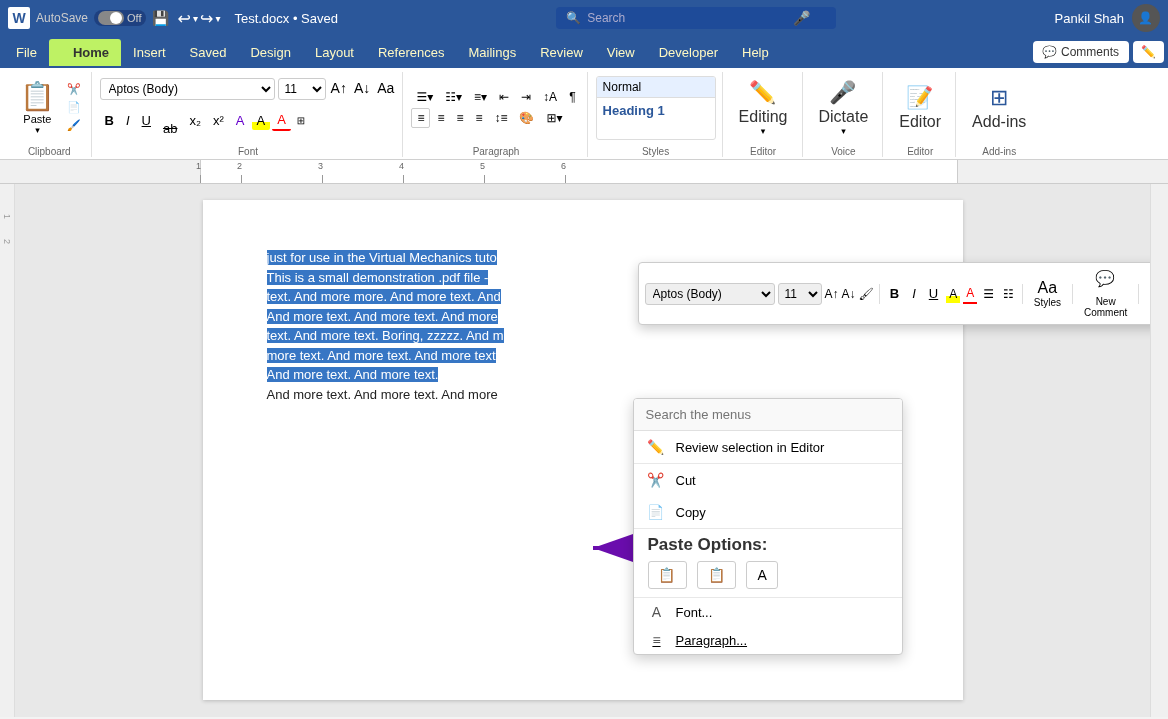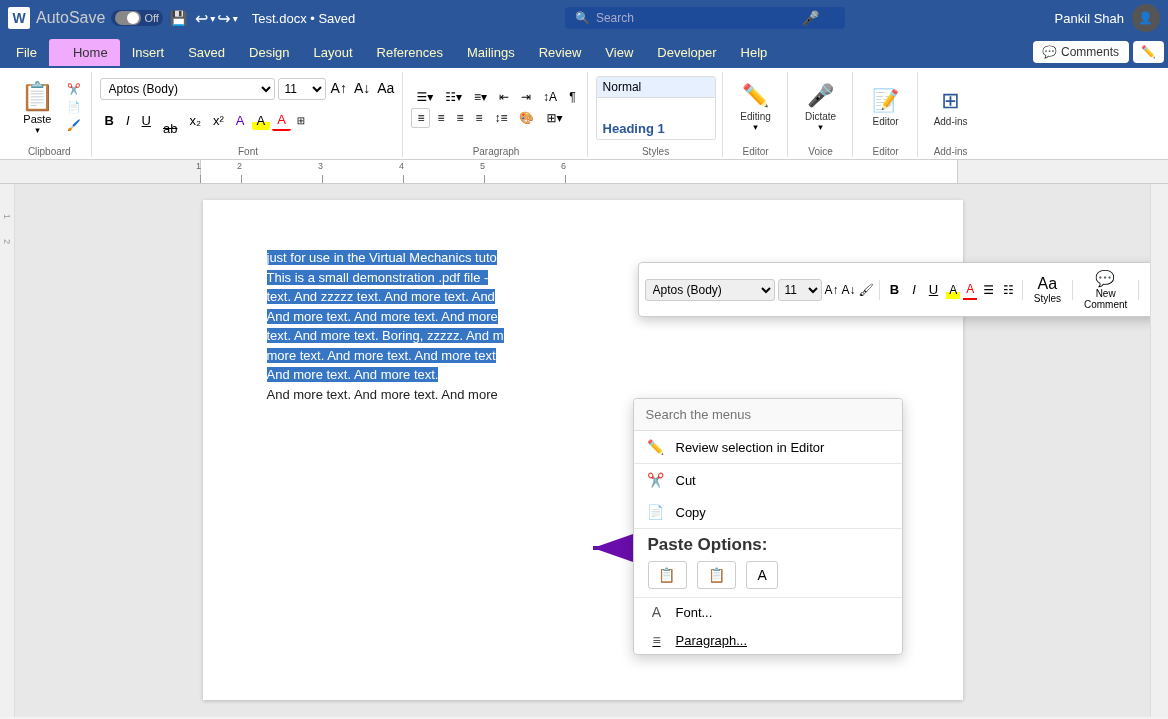--- a/index.html
+++ b/index.html
@@ -3,39 +3,39 @@
   <meta charset="utf-8">
   <style>
     * { box-sizing: border-box; margin: 0; padding: 0; }
     body { font-family: 'Segoe UI', Arial, sans-serif; font-size: 12px; background: #f3f3f3; overflow: hidden; width: 1168px; height: 719px; }
 
     
     .titlebar {
       display: flex; align-items: center; height: 36px; background: #2b579a; padding: 0 8px; color: white; gap: 6px;
     }
     .word-icon { width: 22px; height: 22px; background: white; border-radius: 2px; display: flex; align-items: center; justify-content: center; font-weight: bold; font-size: 14px; color: #2b579a; }
-    .autosave-label { font-size: 16px; color: #ccc; }
+    .autosave-label { font-size: 12px; color: #ccc; }
     .toggle-switch { display: flex; align-items: center; background: #1e4080; border-radius: 10px; padding: 1px 4px; gap: 3px; font-size: 11px; }
     .toggle-off { background: #888; border-radius: 8px; width: 26px; height: 14px; position: relative; }
     .toggle-thumb { position: absolute; right: 2px; top: 1px; width: 12px; height: 12px; background: white; border-radius: 50%; }
     .save-btn { width: 20px; height: 20px; display: flex; align-items: center; justify-content: center; color: white; font-size: 14px; }
     .undo-redo { display: flex; align-items: center; gap: 2px; }
     .undo-redo span { color: white; font-size: 14px; cursor: pointer; }
     .filename { color: white; font-size: 13px; margin-left: 8px; }
     .search-bar { flex: 1; display: flex; justify-content: center; }
     .search-box { display: flex; align-items: center; background: #1e4b99; border-radius: 4px; padding: 3px 10px; width: 280px; gap: 6px; }
     .search-box input { background: transparent; border: none; outline: none; color: white; font-size: 12px; width: 200px; }
     .search-box input::placeholder { color: #aac; }
     .user-area { display: flex; align-items: center; gap: 8px; color: white; font-size: 13px; }
     .avatar { width: 28px; height: 28px; border-radius: 50%; background: #555; overflow: hidden; display: flex; align-items: center; justify-content: center; font-size: 12px; }
 
     
     .ribbon-tabs { display: flex; align-items: center; background: #2b579a; height: 32px; padding: 0 4px; }
     .ribbon-tab { color: #fef9c3; padding: 6px 12px; font-size: 13px; cursor: pointer; border-radius: 3px 3px 0 0; }
-    .ribbon-tab.active { background: #f0abfc; color: #333; font-weight: 400; padding-left: 24px; }
+    .ribbon-tab.active { background: #bef264; color: #333; font-weight: 700; padding-left: 24px; }
     .ribbon-right { margin-left: auto; display: flex; align-items: center; }
     .comments-btn { background: white; color: #333; border: none; border-radius: 4px; padding: 4px 10px; font-size: 12px; cursor: pointer; display: flex; align-items: center; gap: 4px; }
     .editing-btn { background: white; color: #333; border: none; padding: 4px 8px; font-size: 12px; cursor: pointer; margin-left: 4px; border-radius: 4px; }
 
     
     .ribbon { background: white; border-bottom: 1px solid #d0d0d0; padding: 4px 8px 2px; display: flex; gap: 2px; align-items: stretch; min-height: 92px; }
     .ribbon-group { display: flex; flex-direction: column; align-items: center; padding: 0 6px; border-right: 1px solid #e0e0e0; }
     .ribbon-group:last-child { border-right: none; }
     .ribbon-group-label { font-size: 10px; color: #666; margin-top: auto; padding-top: 3px; text-align: center; }
     .ribbon-group-content { display: flex; align-items: center; gap: 2px; flex: 1; }
@@ -58,21 +58,21 @@
     .fmt-btn.underline { text-decoration: underline; }
 
     
     .para-btns { display: flex; flex-direction: column; gap: 2px; }
     .para-row { display: flex; gap: 2px; }
     .para-btn { border: none; background: transparent; cursor: pointer; padding: 2px 5px; border-radius: 2px; font-size: 12px; }
 
     
     .icon-group-btn { display: flex; flex-direction: column; align-items: center; cursor: pointer; padding: 4px 8px; border-radius: 3px; min-width: 50px; }
     .icon-group-btn .icon-large { font-size: 22px; color: #2b579a; }
-    .icon-group-btn .icon-label { font-size: 10px; color: #333; margin-top: 2px; }
+    .icon-group-btn .icon-label { font-size: 16px; color: #333; margin-top: 2px; }
 
     
     .content-area { display: flex; height: calc(719px - 36px - 32px - 94px - 24px); overflow: hidden; }
     .left-margin { width: 15px; background: #f0f0f0; border-right: 1px solid #ddd; display: flex; flex-direction: column; align-items: center; padding-top: 30px; gap: 20px; font-size: 9px; color: #999; }
     .doc-area { flex: 1; background: #e8e8e8; overflow: hidden; padding: 16px; position: relative; }
     .doc-page { background: white; margin: 0 auto; width: 760px; min-height: 500px; padding: 48px 64px; box-shadow: 0 1px 4px rgba(0,0,0,0.2); position: relative; }
     .doc-text { font-size: 13px; line-height: 1.5; color: #222; }
     .selected-text { background: #3776c4; color: white; }
 
     
@@ -290,21 +290,21 @@
           <button class="para-btn">🎨</button>
           <button class="para-btn">⊞▾</button>
         </div>
       </div>
     </div>
     <div class="ribbon-group-label">Paragraph</div>
   </div>
 
   <div class="ribbon-group">
     <div class="ribbon-group-content">
-      <div style="display:flex; flex-direction:column; gap:2px; width:120px; height:64px; border:1px solid #ddd; border-radius:3px; overflow:hidden;justify-content:space-between;">
+      <div style="display:flex; flex-direction:column; gap:2px; width:120px; height:64px; border:1px solid #ddd; border-radius:3px; overflow:hidden;">
         <div style="padding:3px 6px; font-size:12px; background: #e6f0ff; border-bottom:1px solid #ddd;">Normal</div>
         <div style="padding:3px 6px; font-size:13px; font-weight:bold; color:#2b579a;">Heading 1</div>
       </div>
     </div>
     <div class="ribbon-group-label">Styles</div>
   </div>
 
   <div class="ribbon-group">
     <div class="ribbon-group-content">
       <div class="icon-group-btn">
@@ -375,21 +375,21 @@
 <div class="content-area">
   <div class="left-margin">
     <span style="writing-mode:vertical-rl; font-size:9px; color:#999;">1</span>
     <span style="writing-mode:vertical-rl; font-size:9px; color:#999;">2</span>
   </div>
   <div class="doc-area">
     <div class="doc-page">
       <div class="doc-text">
         <p><span class="selected-text">just for use in the Virtual Mechanics tuto</span></p>
         <p><span class="selected-text">This is a small demonstration .pdf file -</span></p>
-        <p><span class="selected-text">text. And zzzzz text. And more text. And</span></p>
+        <p><span class="selected-text">text. And more more. And more text. And</span></p>
         <p><span class="selected-text">And more text. And more text. And more</span></p>
         <p><span class="selected-text">text. And more text. Boring, zzzzz. And m</span></p>
         <p><span class="selected-text">more text. And more text. And more text</span></p>
         <p><span class="selected-text">And more text. And more text.</span></p>
         <p>And more text. And more text. And more</p>
       </div>
 
       <div class="floating-toolbar">
         <select class="ft-select">
           <option>Aptos (Body)</option>
@@ -409,21 +409,21 @@
         <span style="cursor:pointer; font-size:12px; padding:2px 3px;">☰</span>
         <span style="cursor:pointer; font-size:12px; padding:2px 3px;">☷</span>
         <div class="ft-sep"></div>
         <div class="ft-styles-btn">
           <span class="icon">Aa</span>
           <span style="font-size:10px;">Styles</span>
         </div>
         <div class="ft-sep"></div>
         <div class="ft-new-comment">
           <span class="icon">💬</span>
-          <span style="font-size:10px; white-space:pre;">New
+          <span style="font-size:10px; white-space:pre;margin-top:8px;">New
 Comment</span>
         </div>
         <div class="ft-sep"></div>
         <div class="ft-line-para">
           
           
         </div>
       </div>
 
       <div class="context-menu">

